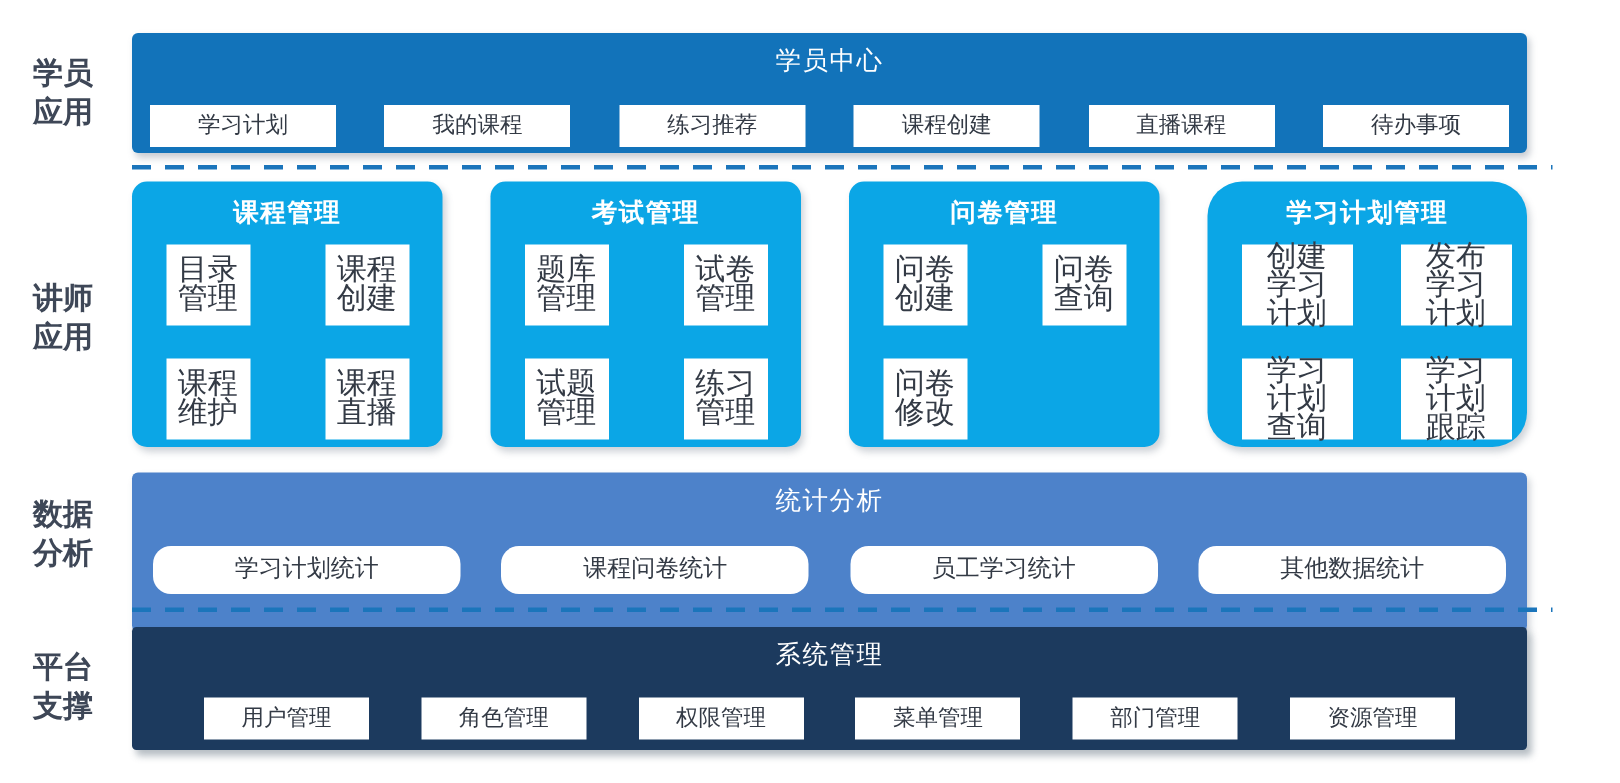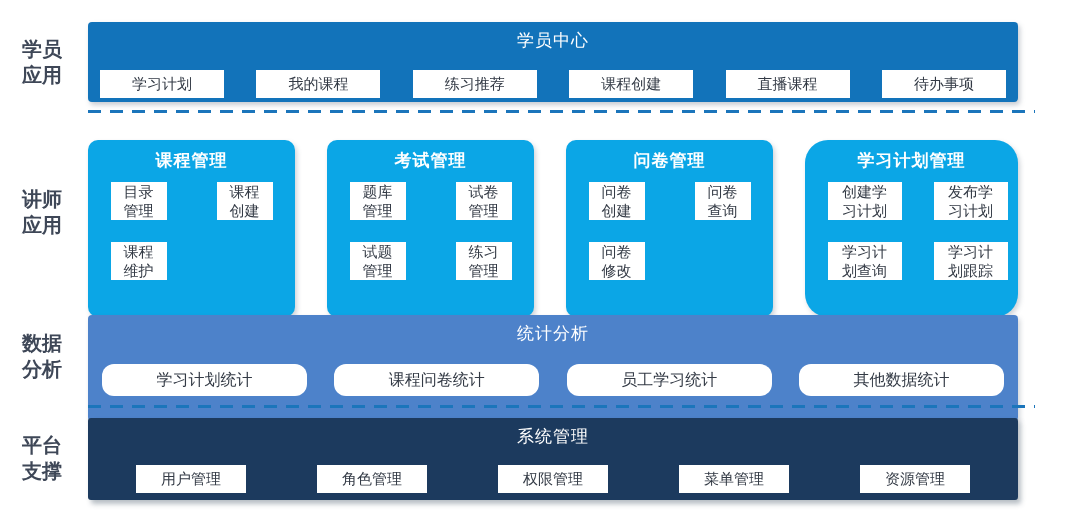--- a/index.html
+++ b/index.html
@@ -56,45 +56,45 @@
   .dash {
     position:absolute; left:88px; width:947px; height:3px;
     background:repeating-linear-gradient(90deg,
       var(--dashed-line,#1B75BB) 0 13px, transparent 13px 22px);
   }
   .dash.dash-1 { top:110px; }
   .dash.dash-2 { top:405px; }
 
   
   .cards-row {
-    position:absolute; left:88px; top:140px; width:930px; height:177px;
+    position:absolute; left:88px; top:121px; width:930px; height:177px;
     display:flex; justify-content:space-between;
   }
   .card {
     width:207px; height:177px; box-sizing:border-box;
     background:var(--cyan,#0BA6E6);
     border-radius:10px;
     box-shadow:2px 3px 5px rgba(96,110,125,.3);
   }
   .card.wide { width:213px;border-radius:23px; }
   .card-title {
     color:#ffffff; font-weight:bold; font-size:17px;
     text-align:center; padding-top:9px; letter-spacing:1px;
   }
   .card-grid {
     display:grid; grid-template-columns:repeat(2,auto);
     justify-content:center; column-gap:50px; row-gap:22px;
     margin-top:10px;
   }
   .card.wide .card-grid { column-gap:32px;padding-left:12px; }
   .cell {
-    box-sizing:border-box; width:56px; height:38px; padding:0 6px;
+    box-sizing:border-box; width:56px; height:54px; padding:0 6px;
     background:#ffffff;
     display:flex; align-items:center; justify-content:center;
-    text-align:center; font-size:15px; line-height:19px;
+    text-align:center; font-size:20px; line-height:19px;
     color:var(--chip-text,#333A45);
     word-break:break-all;
   }
   .card.wide .cell { width:74px; padding:0 8px; }
 
   
   .band.statistics {
     top:315px; height:106px;
     background:var(--medium-blue,#4D82CA);
     box-shadow:2px 3px 5px rgba(96,110,125,.3);
@@ -149,20 +149,21 @@
   <div class="dash dash-1"></div>
 
   <div class="cards-row">
 
     <div class="card">
       <div class="card-title">课程管理</div>
       <div class="card-grid">
         <div class="cell">目录管理</div>
         <div class="cell">课程创建</div>
         <div class="cell">课程维护</div>
+        <div class="cell">课程直播</div>
       </div>
     </div>
 
     <div class="card">
       <div class="card-title">考试管理</div>
       <div class="card-grid">
         <div class="cell">题库管理</div>
         <div class="cell">试卷管理</div>
         <div class="cell">试题管理</div>
         <div class="cell">练习管理</div>
@@ -202,17 +203,18 @@
 
   <div class="dash dash-2"></div>
 
   <div class="band system">
     <div class="band-title">系统管理</div>
     <div class="chip-row">
       <div class="chip">用户管理</div>
       <div class="chip">角色管理</div>
       <div class="chip">权限管理</div>
       <div class="chip">菜单管理</div>
+      <div class="chip">部门管理</div>
       <div class="chip">资源管理</div>
     </div>
   </div>
 
 </div>
 
 </body></html>

